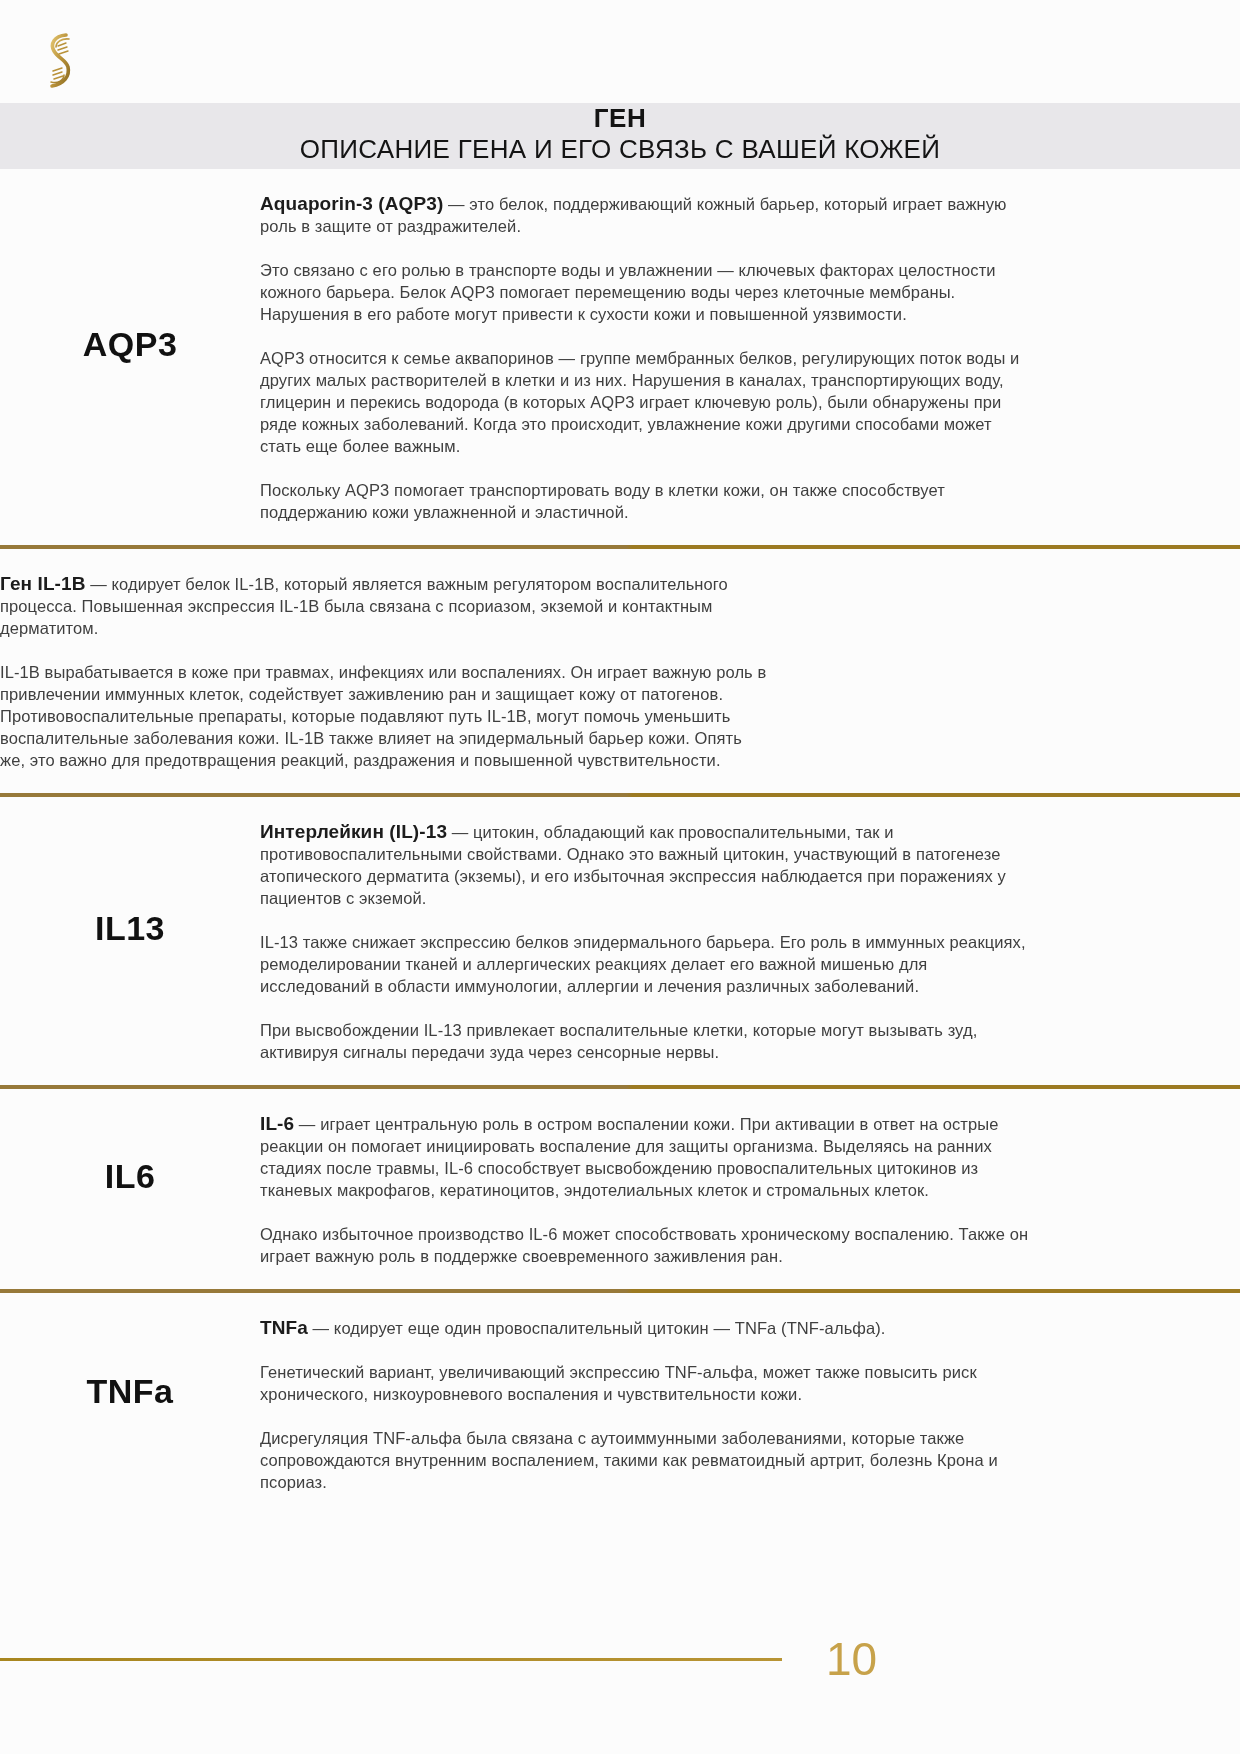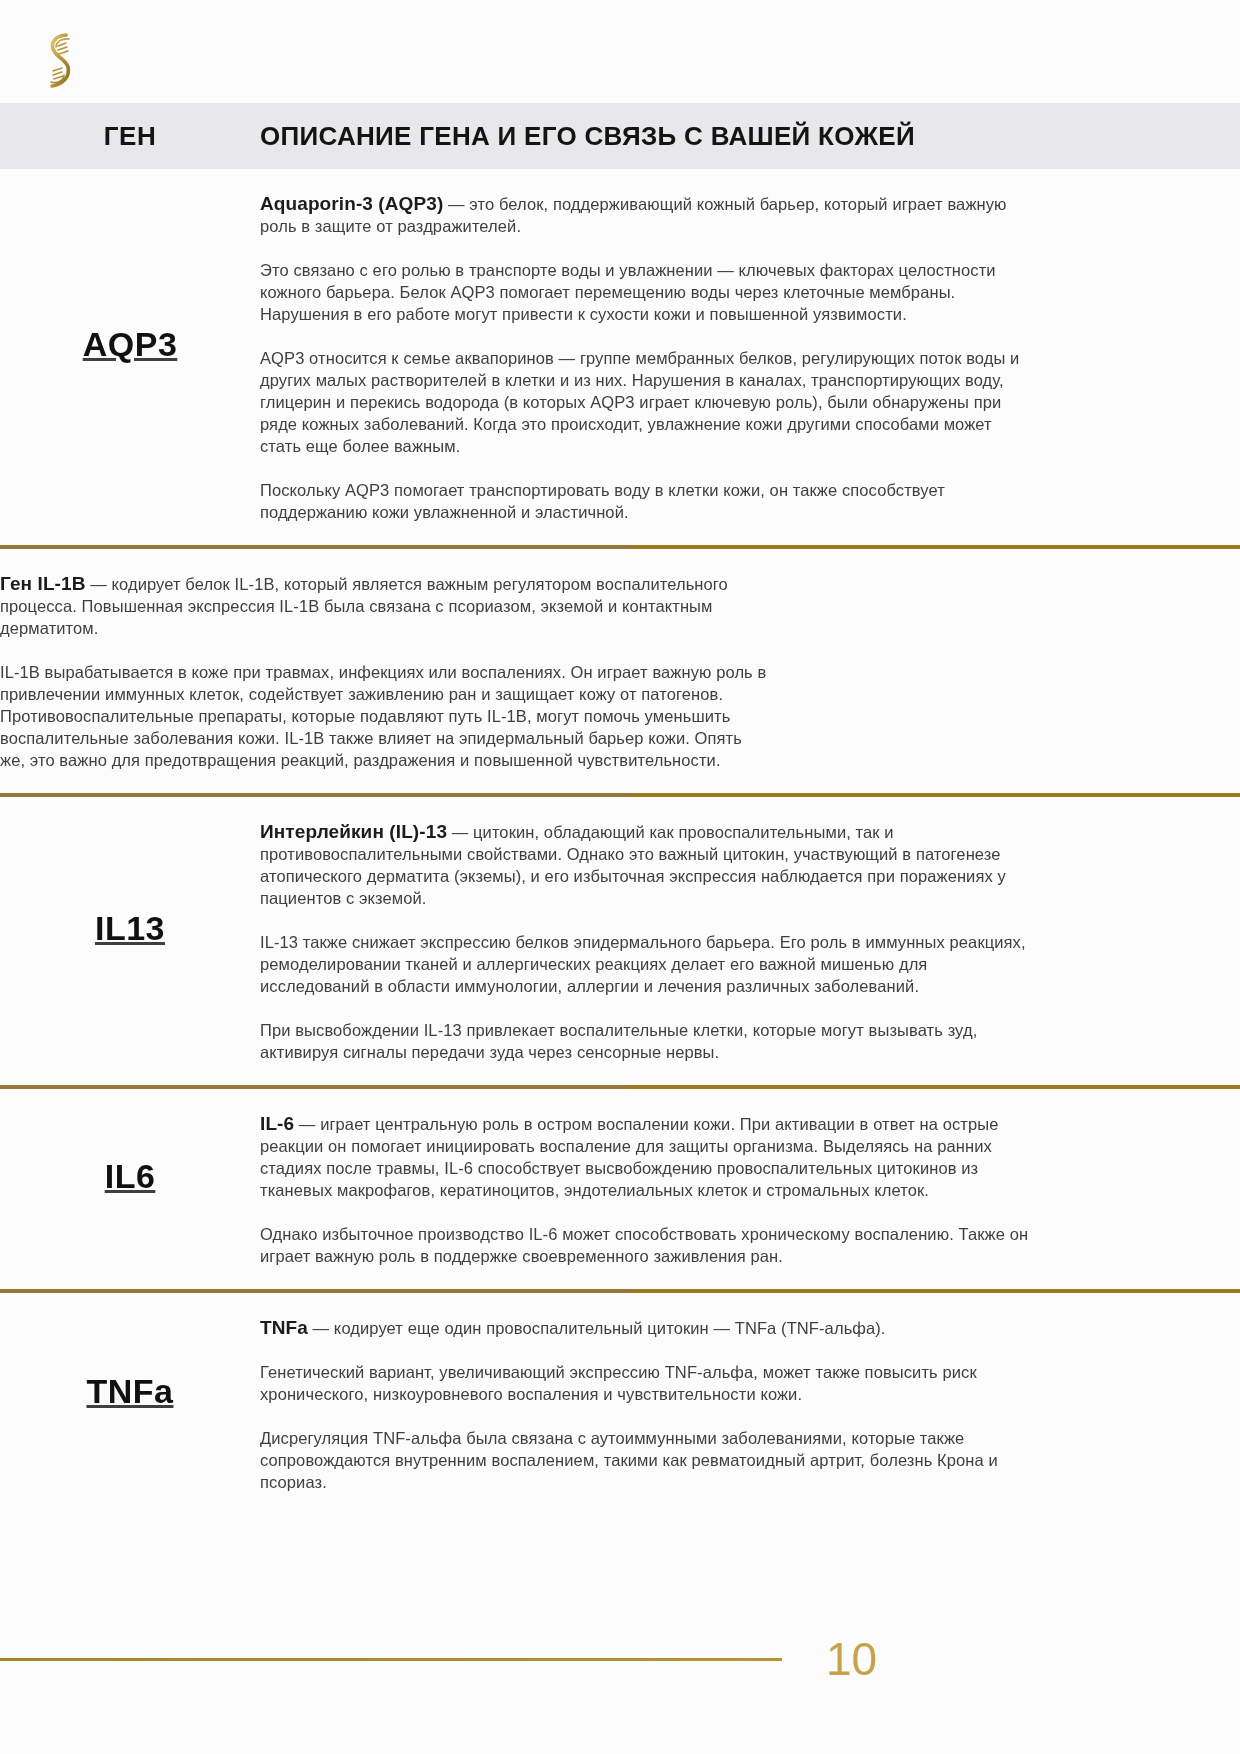--- a/index.html
+++ b/index.html
@@ -21,46 +21,46 @@
     width: 36px;
     height: 58px;
   }
   .header-bar {
     margin-top: 103px;
     width: 100%;
     height: 66px;
     background: #e8e7ea;
     display: flex;
     align-items: center;
+    flex-direction: column;
   }
   .header-gene-col {
     width: 260px;
     text-align: center;
     font-weight: bold;
     font-size: 26px;
     letter-spacing: 0.5px;
     color: #141414;
   }
   .header-desc-col {
-    font-weight: bold;
+    font-weight: normal;
     font-size: 26px;
     letter-spacing: 0.3px;
     color: #141414;
   }
   .row {
     display: flex;
     padding: 24px 0 22px 0;
   }
   .gene-cell {
     width: 260px;
     flex: 0 0 260px;
     display: flex;
     justify-content: center;
     align-items: center;
-    text-decoration: underline;
   }
   .gene-label {
     font-weight: bold;
     font-size: 34px;
     letter-spacing: 0.5px;
     color: #111111;
     position: relative;
     top: -14px;
   }
   .desc-cell {

